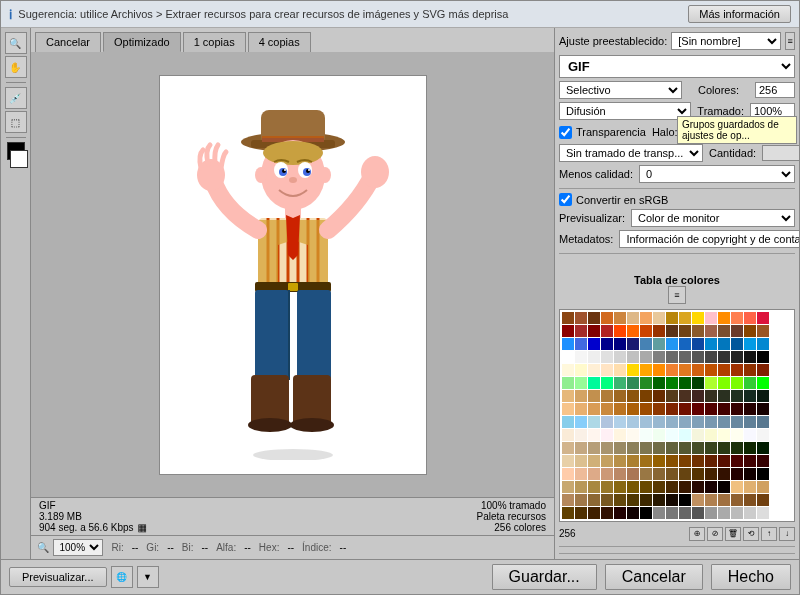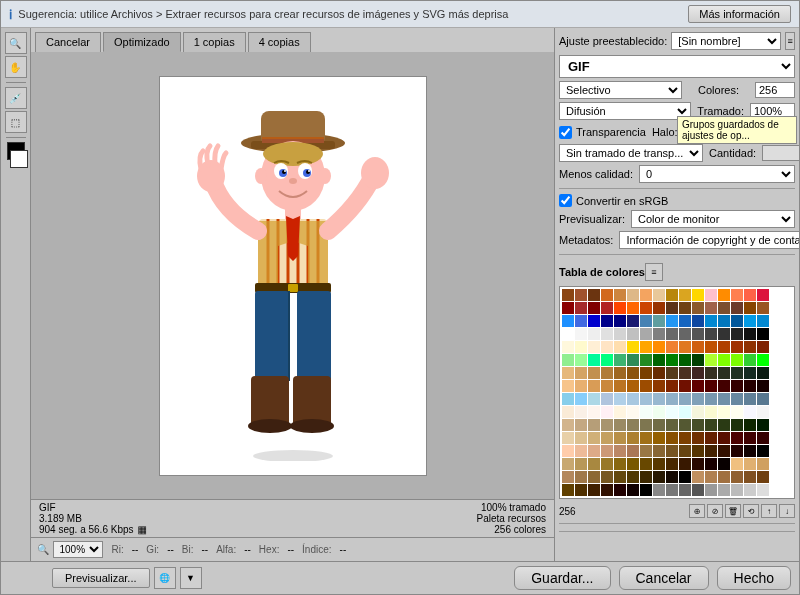--- a/index.html
+++ b/index.html
@@ -48,30 +48,30 @@
     .presets-row { display: flex; align-items: center; gap: 4px; margin-bottom: 2px; }
     .presets-label { font-size: 11px; white-space: nowrap; }
     .presets-select { font-size: 11px; border: 1px solid #888; background: white; padding: 1px 2px; flex: 1; }
     .menu-btn { width: 18px; height: 18px; background: #d0d0d0; border: 1px solid #888; font-size: 9px; cursor: pointer; display: flex; align-items: center; justify-content: center; }
 
     .gif-select { font-size: 13px; font-weight: bold; border: 1px solid #888; background: white; padding: 2px 4px; flex: 1; }
 
     .checkbox-row { display: flex; align-items: center; gap: 4px; }
     .checkbox-row input { margin: 0; }
 
-    .section-title { font-size: 11px; font-weight: bold; margin-top: 3px; display: flex; align-items: center; justify-content: flex-start; }
+    .section-title { font-size: 11px; font-weight: bold; margin-top: 15px; display: flex; align-items: center; justify-content: flex-start; flex-direction: column; }
 
     .color-table { background: white; border: 1px solid #888; padding: 2px; margin-top: 2px; }
     .color-grid { display: grid; grid-template-columns: repeat(16, 12px); gap: 1px; }
     .color-cell { width: 12px; height: 12px; }
     .anim-btn { width: 18px; height: 16px; background: #d0d0d0; border: 1px solid #888; font-size: 9px; cursor: pointer; display: flex; align-items: center; justify-content: center; }
 
     .bottom-bar { background: #c8c8c8; border-top: 1px solid #888; padding: 4px 8px; display: flex; justify-content: space-between; align-items: center; }
-    .preview-btn { background: linear-gradient(to bottom, #e0e0e0, #c8c8c8); border: 1px solid #888; padding: 3px 12px; font-size: 11px; cursor: pointer; border-radius: 2px; margin-left: 43px; }
-    .action-btn { background: linear-gradient(to bottom, #e0e0e0, #c8c8c8); border: 1px solid #888; padding: 3px 16px; font-size: 14px; cursor: pointer; border-radius: 6px; }
+    .preview-btn { background: linear-gradient(to bottom, #e0e0e0, #c8c8c8); border: 1px solid #888; padding: 3px 12px; font-size: 11px; cursor: pointer; border-radius: 2px; }
+    .action-btn { background: linear-gradient(to bottom, #e0e0e0, #c8c8c8); border: 1px solid #888; padding: 3px 16px; font-size: 16px; cursor: pointer; border-radius: 1px; }
 
     .color-table-footer { display: flex; align-items: center; justify-content: space-between; font-size: 10px; margin-top: 2px; }
     .ct-nav { display: flex; gap: 2px; }
     .ct-btn { width: 16px; height: 14px; background: #d0d0d0; border: 1px solid #888; font-size: 8px; cursor: pointer; display: flex; align-items: center; justify-content: center; }
 
     .divider { height: 1px; background: #999; margin: 2px 0; }
 
     .tooltip-box { position: absolute; top: 88px; right: 2px; background: #ffffcc; border: 1px solid #888; padding: 2px 4px; font-size: 10px; max-width: 120px; z-index: 10; }
   </style>
 </head>

